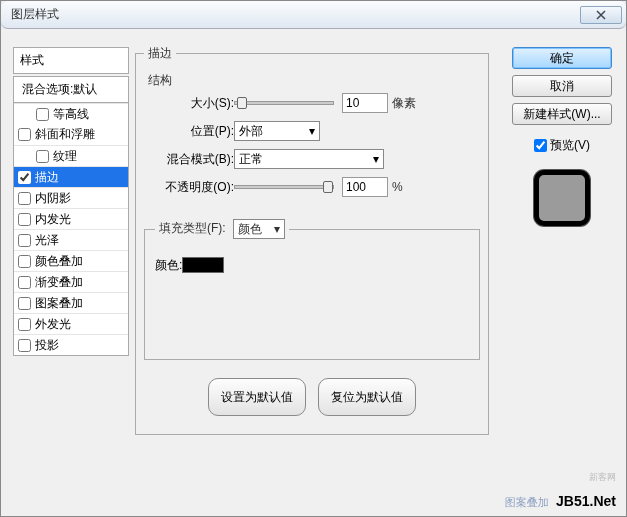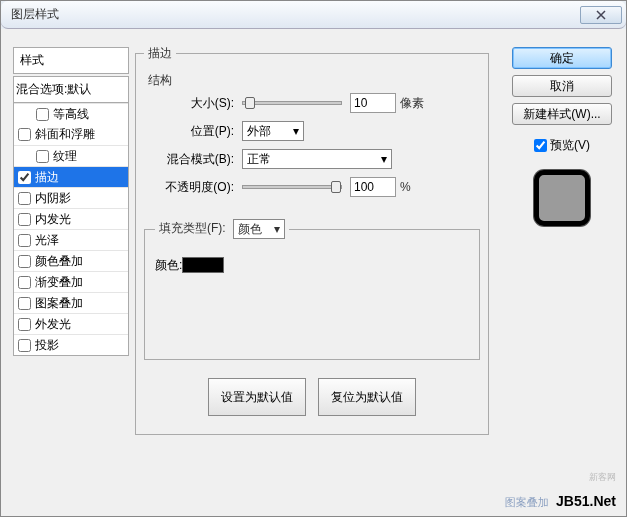--- a/index.html
+++ b/index.html
@@ -6,50 +6,50 @@
 body { background: #f0f0f0; }
 .window { width: 627px; height: 517px; background: #e8eef4; border: 1px solid #888; position: relative; }
 .titlebar { height: 28px; background: linear-gradient(#fafcfe, #e0e8f2); border-bottom: 1px solid #aab; display: flex; align-items: center; padding: 0 4px; border-radius: 7px; }
 .titlebar .title { padding-left: 6px; color: #333; }
 .titlebar .close { margin-left: auto; width: 42px; height: 18px; background: linear-gradient(#f4f8fc,#d2e0ee); border: 1px solid #8fa6c0; border-radius: 2px; display: flex; align-items: center; justify-content: center; cursor: default; }
 .titlebar .close svg { width: 10px; height: 10px; }
 .body { position: absolute; top: 28px; left: 0; right: 0; bottom: 0; padding: 10px; background: #f0f0f0; }
 
 .left-panel { position: absolute; left: 12px; top: 18px; width: 116px; }
 .style-header { border: 1px solid #aaa; background: #fff; padding: 4px 6px; margin-bottom: 2px; }
-.blend-row { border: 1px solid #aaa; background: #fff; padding: 4px 2px; }
+.blend-row { border: 1px solid #aaa; background: #fff; padding: 4px 8px; }
 .fx-list { border-left: 1px solid #aaa; border-right: 1px solid #aaa; border-bottom: 1px solid #aaa; background: #fff; }
 .fx-item { display: flex; align-items: center; height: 21px; padding: 0 4px; border-top: 1px solid #e5e5e5; }
 .fx-item.first { border-top: none; }
 .fx-item.indent { padding-left: 22px; }
 .fx-item input[type=checkbox] { margin-right: 4px; }
 .fx-item.selected { background: #1e74e8; color: #fff; }
 .fx-item.selected input { accent-color: #fff; }
 
 .center-panel { position: absolute; left: 134px; top: 16px; width: 354px; height: 460px; }
 fieldset { border: 1px solid #aaa; padding: 8px 10px 10px; }
 fieldset legend { padding: 0 4px; color: #333; }
 .group-inner { margin-left: 10px; }
 .row { display: flex; align-items: center; height: 28px; }
-.row .lbl { width: 80px; text-align: right; margin-right: 8px; }
+.row .lbl { width: 80px; text-align: right; }
 .slider { flex: 0 0 100px; height: 4px; background: #ccc; border: 1px solid #999; position: relative; margin-right: 8px; }
 .slider .thumb { position: absolute; top: -5px; width: 10px; height: 12px; background: #eee; border: 1px solid #666; border-radius: 2px; }
 .num { width: 46px; height: 20px; border: 1px solid #999; background: #fff; padding: 0 3px; margin-right: 4px; }
 .unit { color: #333; }
 .select { height: 20px; border: 1px solid #888; background: #fff; display: inline-flex; align-items: center; padding: 0 4px; }
 .select .caret { margin-left: 6px; }
 .select.wide { width: 150px; justify-content: space-between; }
-.select.med { width: 62px; justify-content: space-between; }
+.select.med { width: 86px; justify-content: space-between; }
 .select.small { width: 52px; justify-content: space-between; }
 fieldset.structure { border: none; padding: 0; }
 fieldset.outer { border: 1px solid #aaa; padding: 10px 8px 18px; }
 fieldset.fill { margin-top: 18px; }
 .swatch { width: 42px; height: 16px; background: #000; border: 1px solid #666; display: inline-block; }
 .btns { display: flex; justify-content: center; gap: 12px; margin-top: 18px; }
-.btn { height: 38px; padding: 17px 12px; background: linear-gradient(#fdfdfd,#e3e3e3); border: 1px solid #8a8a8a; border-radius: 0; display: inline-flex; align-items: center; cursor: default; }
+.btn { height: 38px; padding: 17px 12px; background: linear-gradient(#fdfdfd,#e3e3e3); border: 1px solid #8a8a8a; border-radius: 10px; display: inline-flex; align-items: center; cursor: default; }
 
 .right-panel { position: absolute; right: 14px; top: 18px; width: 100px; display: flex; flex-direction: column; gap: 6px; justify-content: flex-end; }
 .rbtn { height: 22px; background: linear-gradient(#fdfdfd,#e3e3e3); border: 1px solid #8a8a8a; border-radius: 3px; display: flex; align-items: center; justify-content: center; cursor: default; }
 .rbtn.primary { background: linear-gradient(#dff1ff,#a7d7ff); border: 1px solid #3c89d4; box-shadow: 0 0 0 1px #7fc3ff inset; }
 .preview-row { display: flex; align-items: center; justify-content: center; gap: 3px; margin-top: 6px; }
 .preview-thumb { width: 56px; height: 56px; background: #9b9b9b; border: 5px solid #000; border-radius: 10px; margin: 10px auto 0; box-shadow: 0 0 0 1px #555; }
 
 .watermark { position: absolute; right: 10px; bottom: 6px; color: #8fa3c3; font-family: Arial, sans-serif; }
 .watermark .cn { font-size: 11px; }
 .watermark .en { font-size: 14px; font-weight: bold; color: #000000; margin-left: 4px; }

